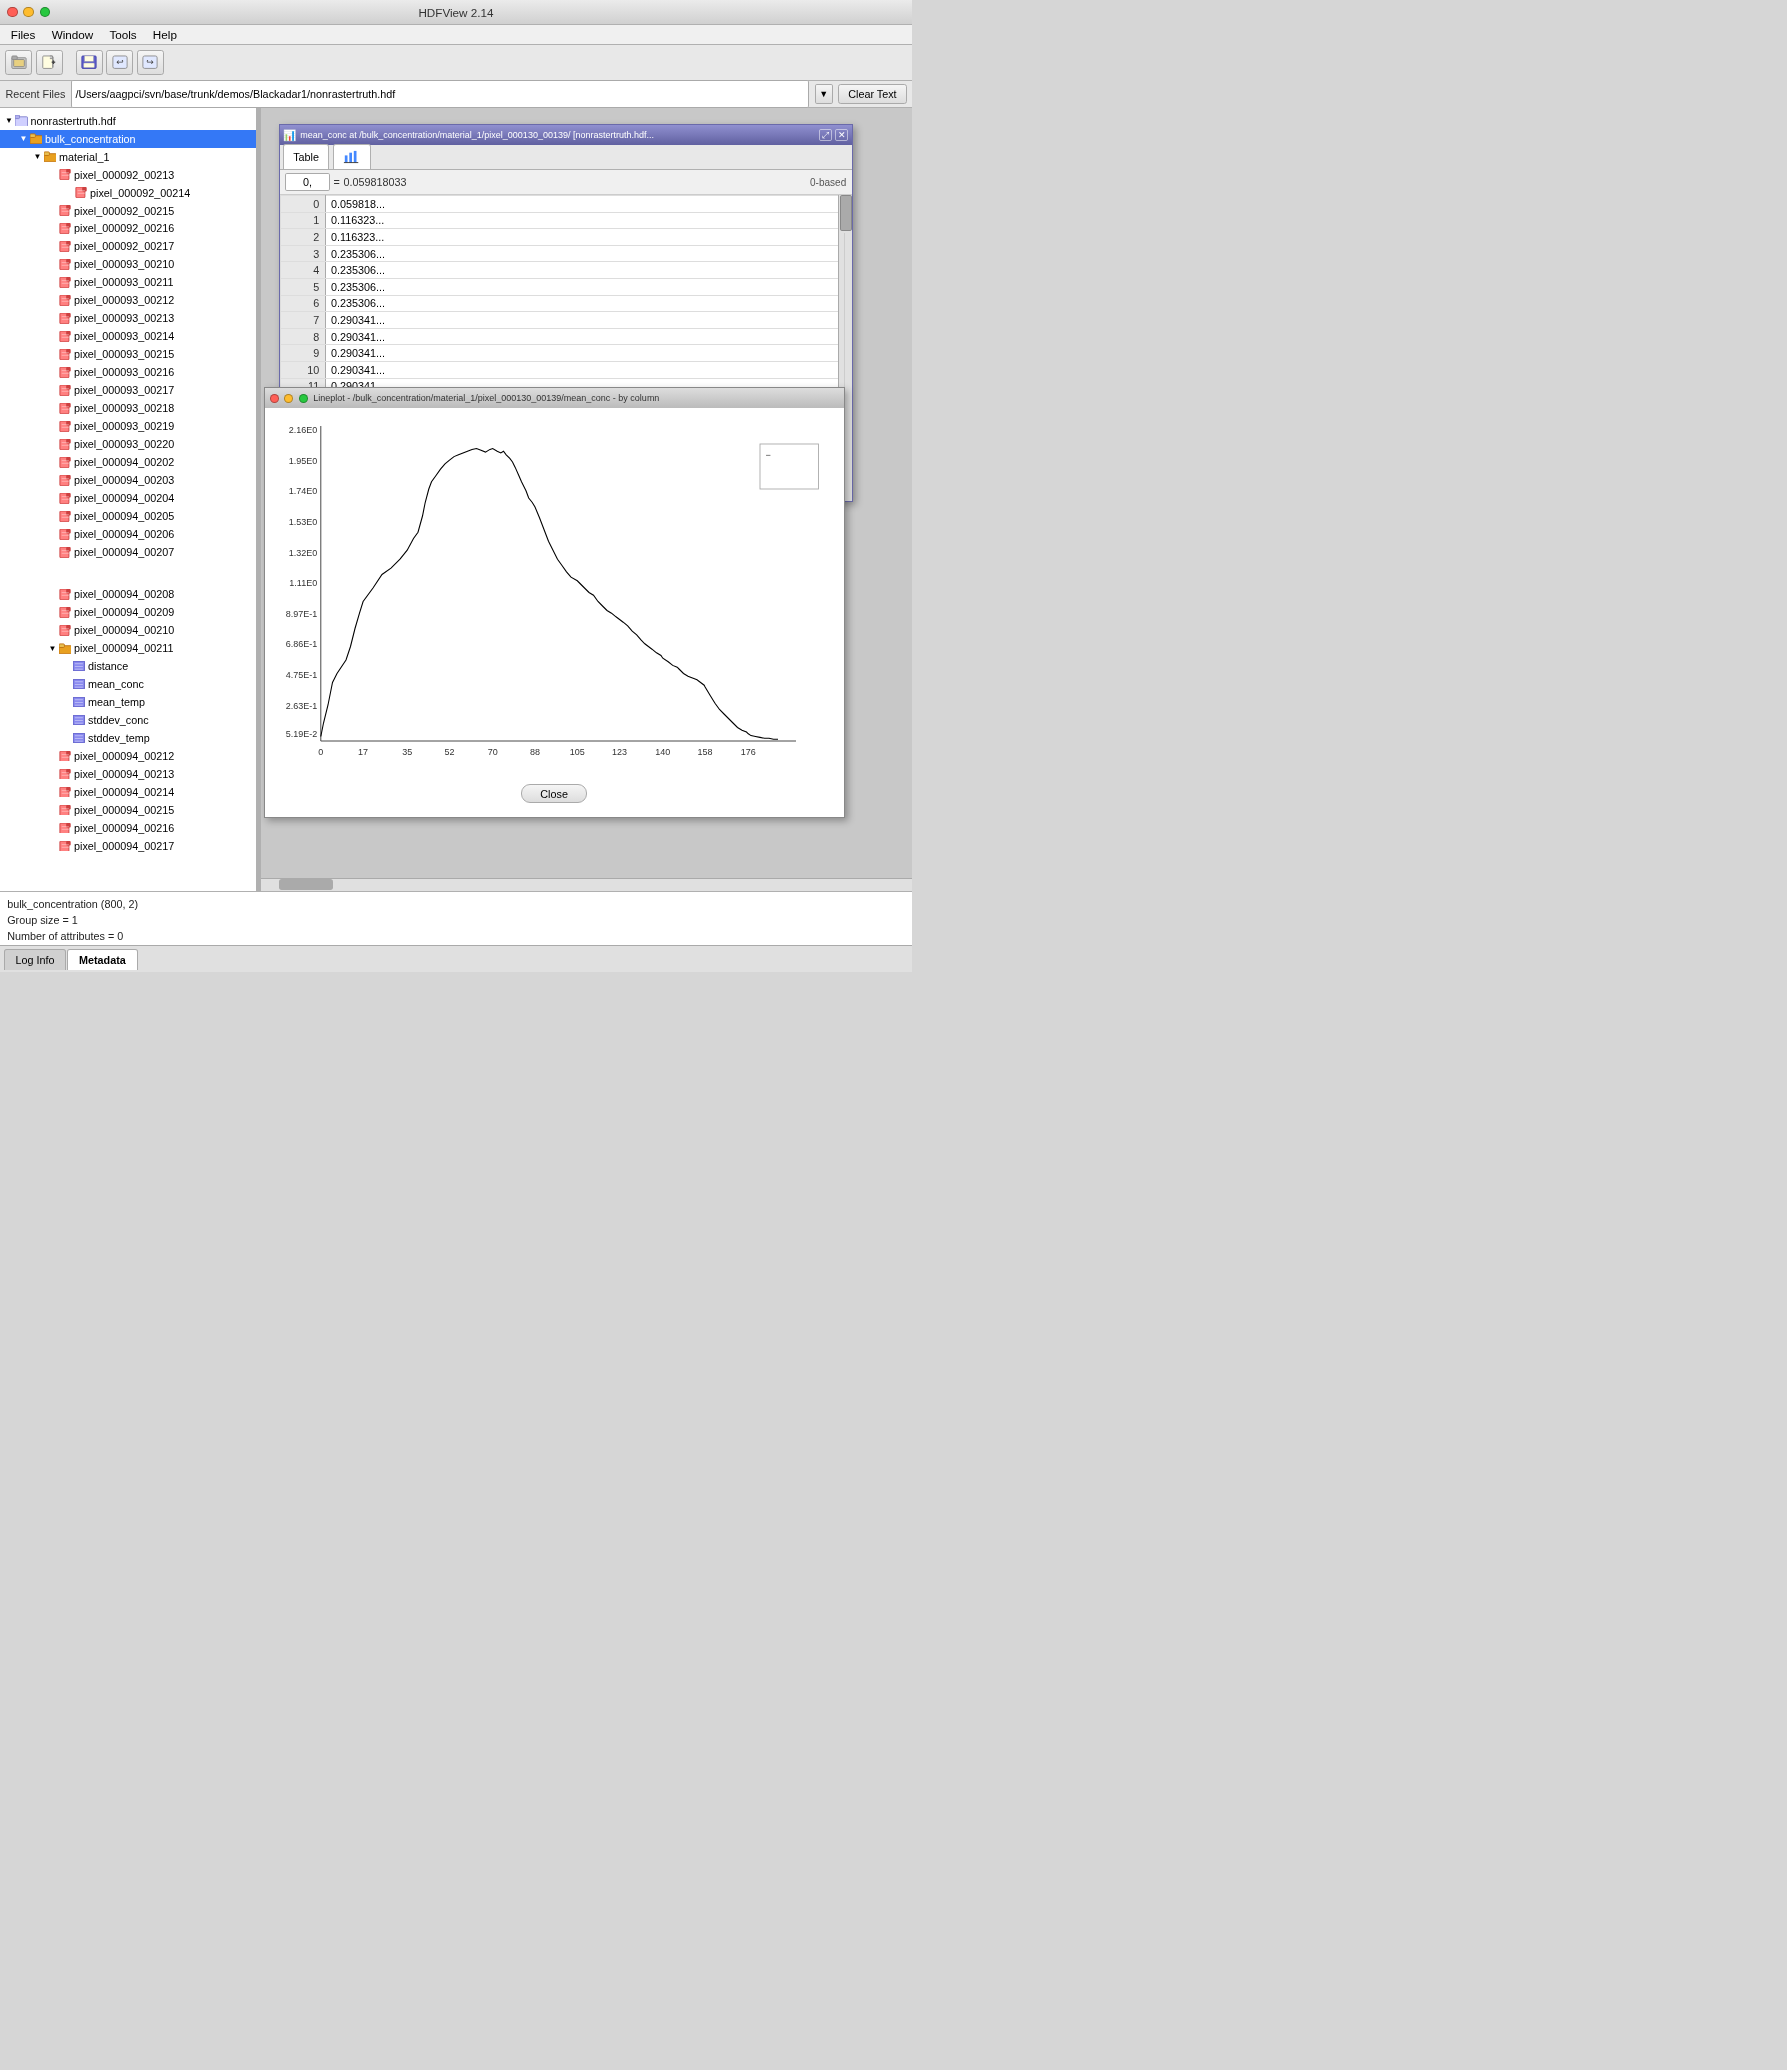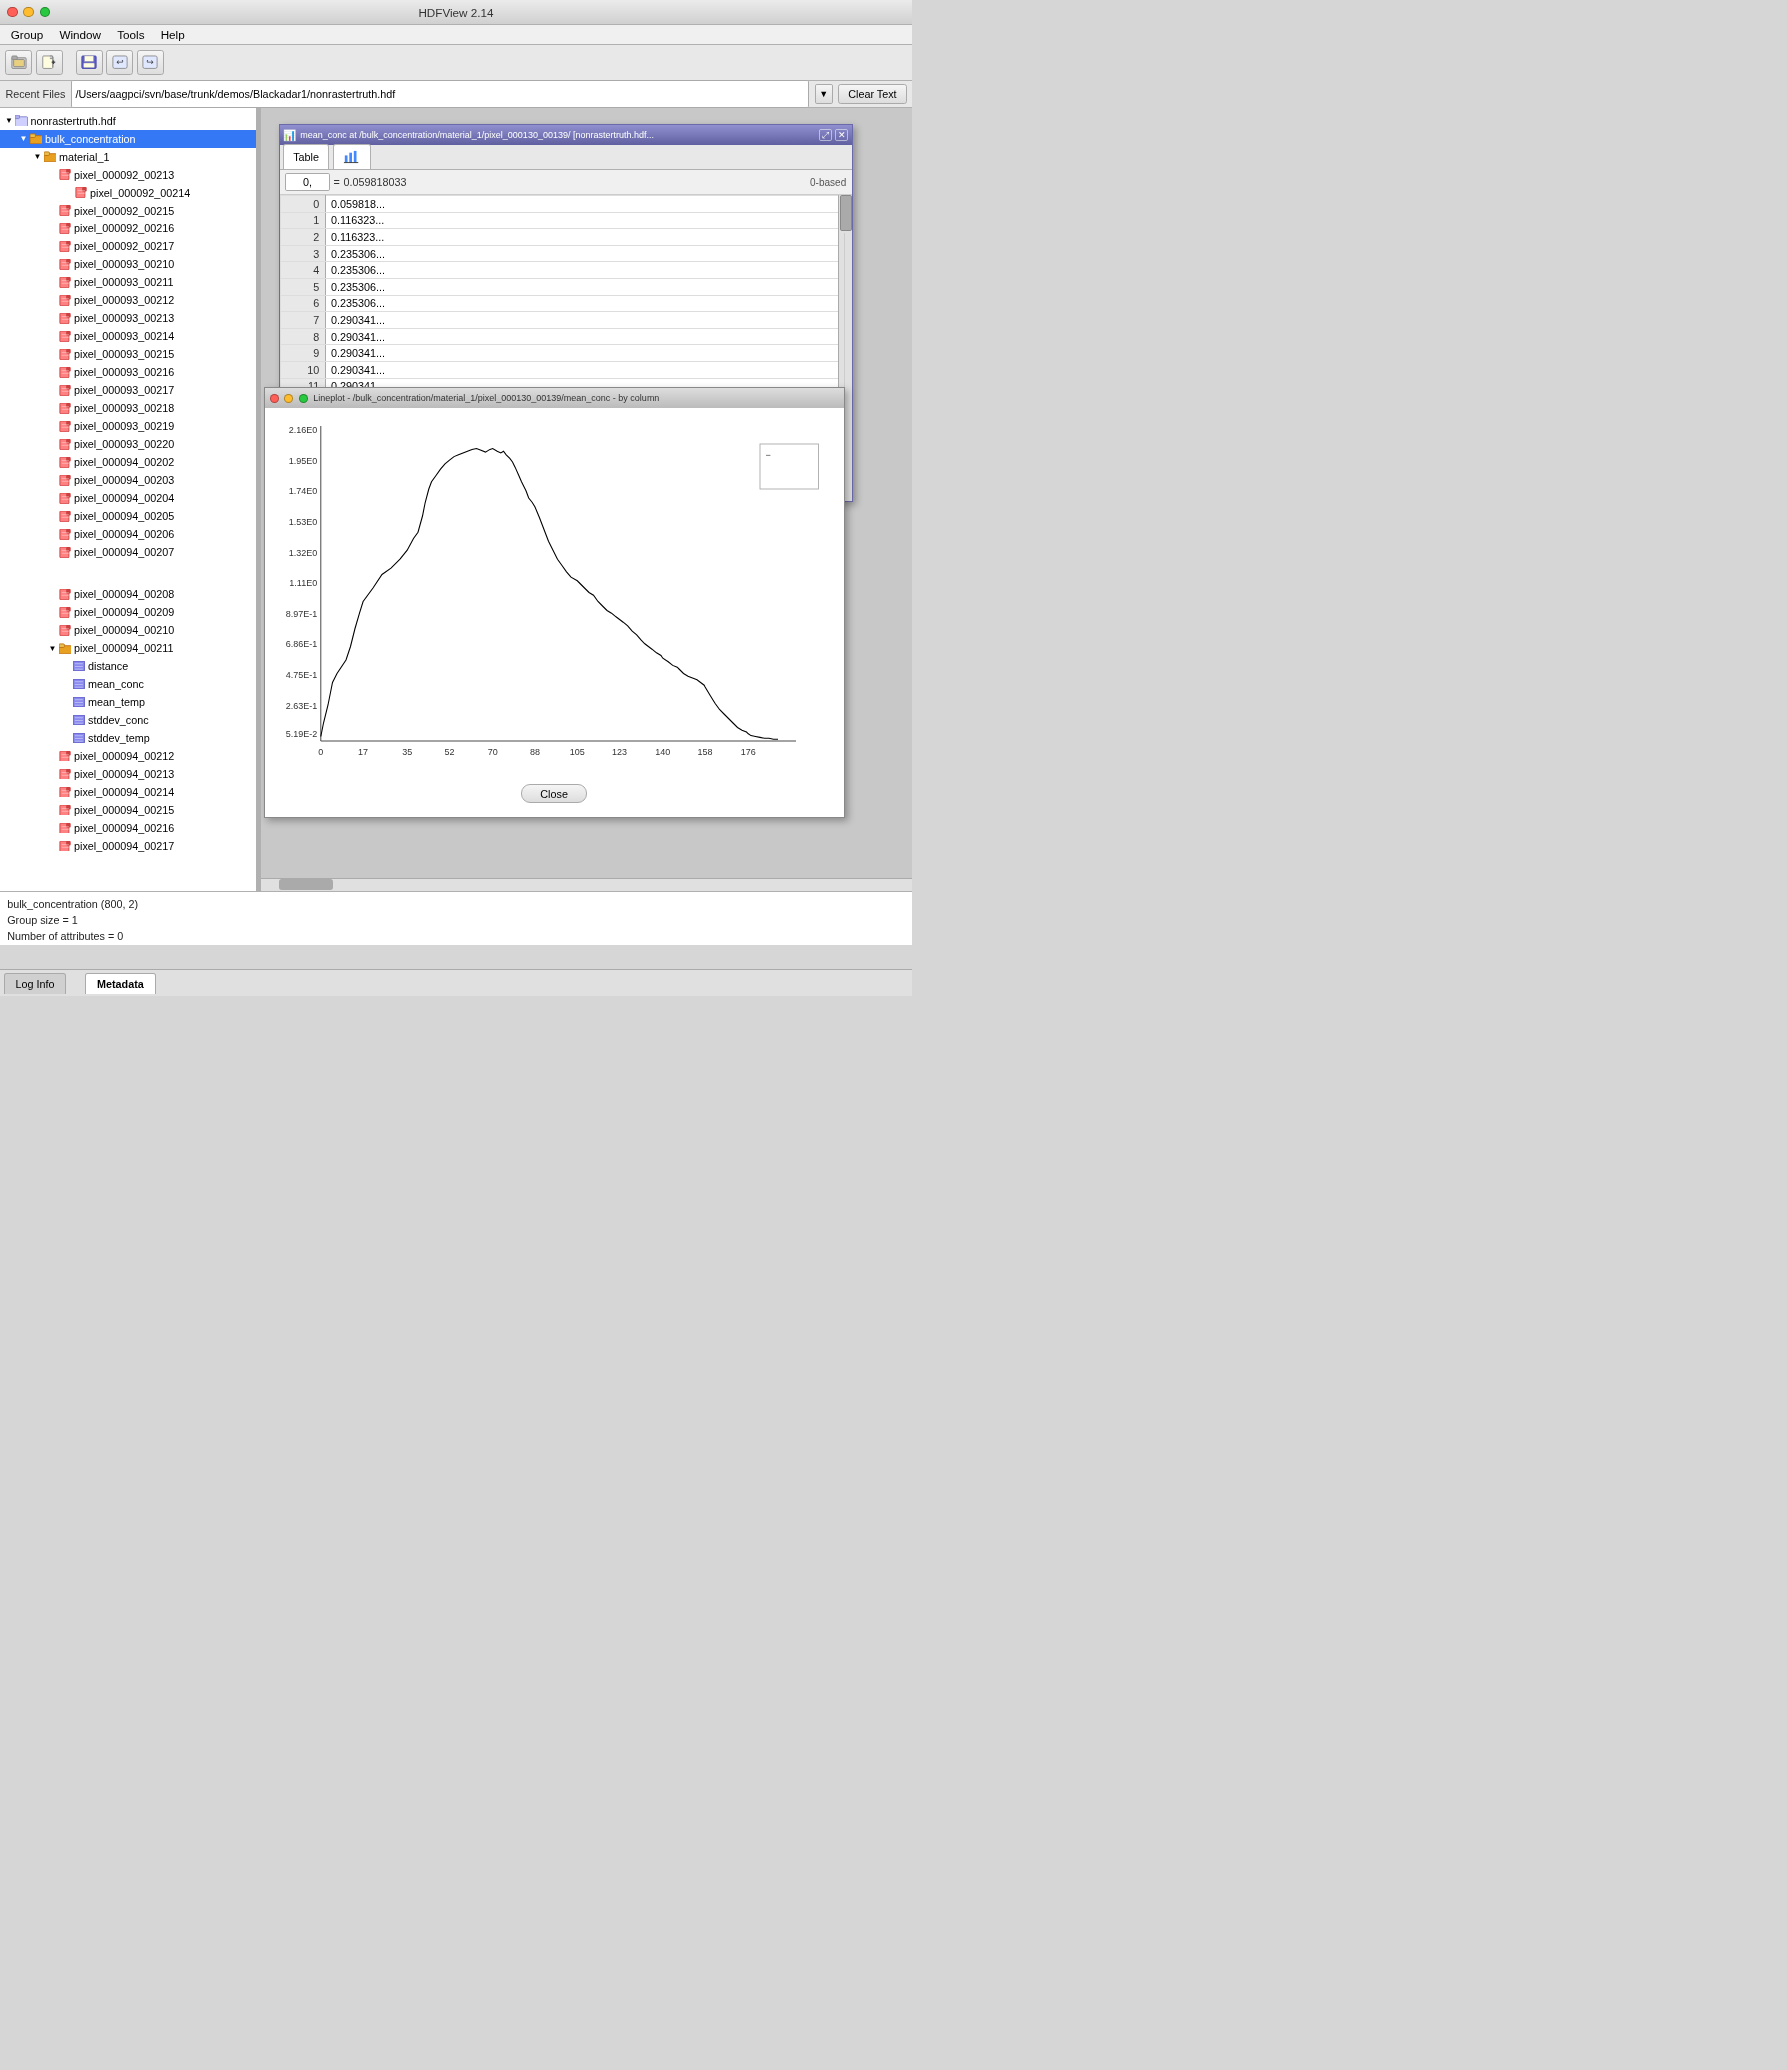--- a/index.html
+++ b/index.html
@@ -365,22 +365,21 @@
 
     
     .bottom-tabs {
       height: 27px;
       background: #e0e0e0;
       border-top: 0.9px solid #aaa;
       display: flex;
       align-items: flex-start;
       padding-top: 2.7px;
       padding-left: 3.6px;
-      gap: 19px;
-      margin-top: 24px;
+      gap: 1px;
     }
     .bottom-tab {
       height: 21.6px;
       padding: 0 10.8px;
       background: #d0d0d0;
       border: 0.9px solid #aaa;
       border-bottom: none;
       border-radius: 2.7px 2.7px 0 0;
       font-size: 10.8px;
       display: flex;
@@ -398,21 +397,21 @@
 <div class="titlebar">
   <div class="titlebar-buttons">
     <div class="tb-btn tb-close"></div>
     <div class="tb-btn tb-min"></div>
     <div class="tb-btn tb-max"></div>
   </div>
   <span class="titlebar-title">HDFView 2.14</span>
 </div>
 
 <div class="menubar">
-  <span class="menubar-item">Group</span>
+  <span class="menubar-item">Files</span>
   <span class="menubar-item">Window</span>
   <span class="menubar-item">Tools</span>
   <span class="menubar-item">Help</span>
 </div>
 
 <div class="toolbar">
   <div class="toolbar-btn">
     <svg width="16" height="14.4" viewBox="0 0 18 16">
       <rect x="1" y="3" width="16" height="12" rx="1" fill="#ccc" stroke="#888" stroke-width="1"></rect>
       <rect x="1" y="1" width="6" height="4" rx="1" fill="#aaa" stroke="#888" stroke-width="1"></rect>

